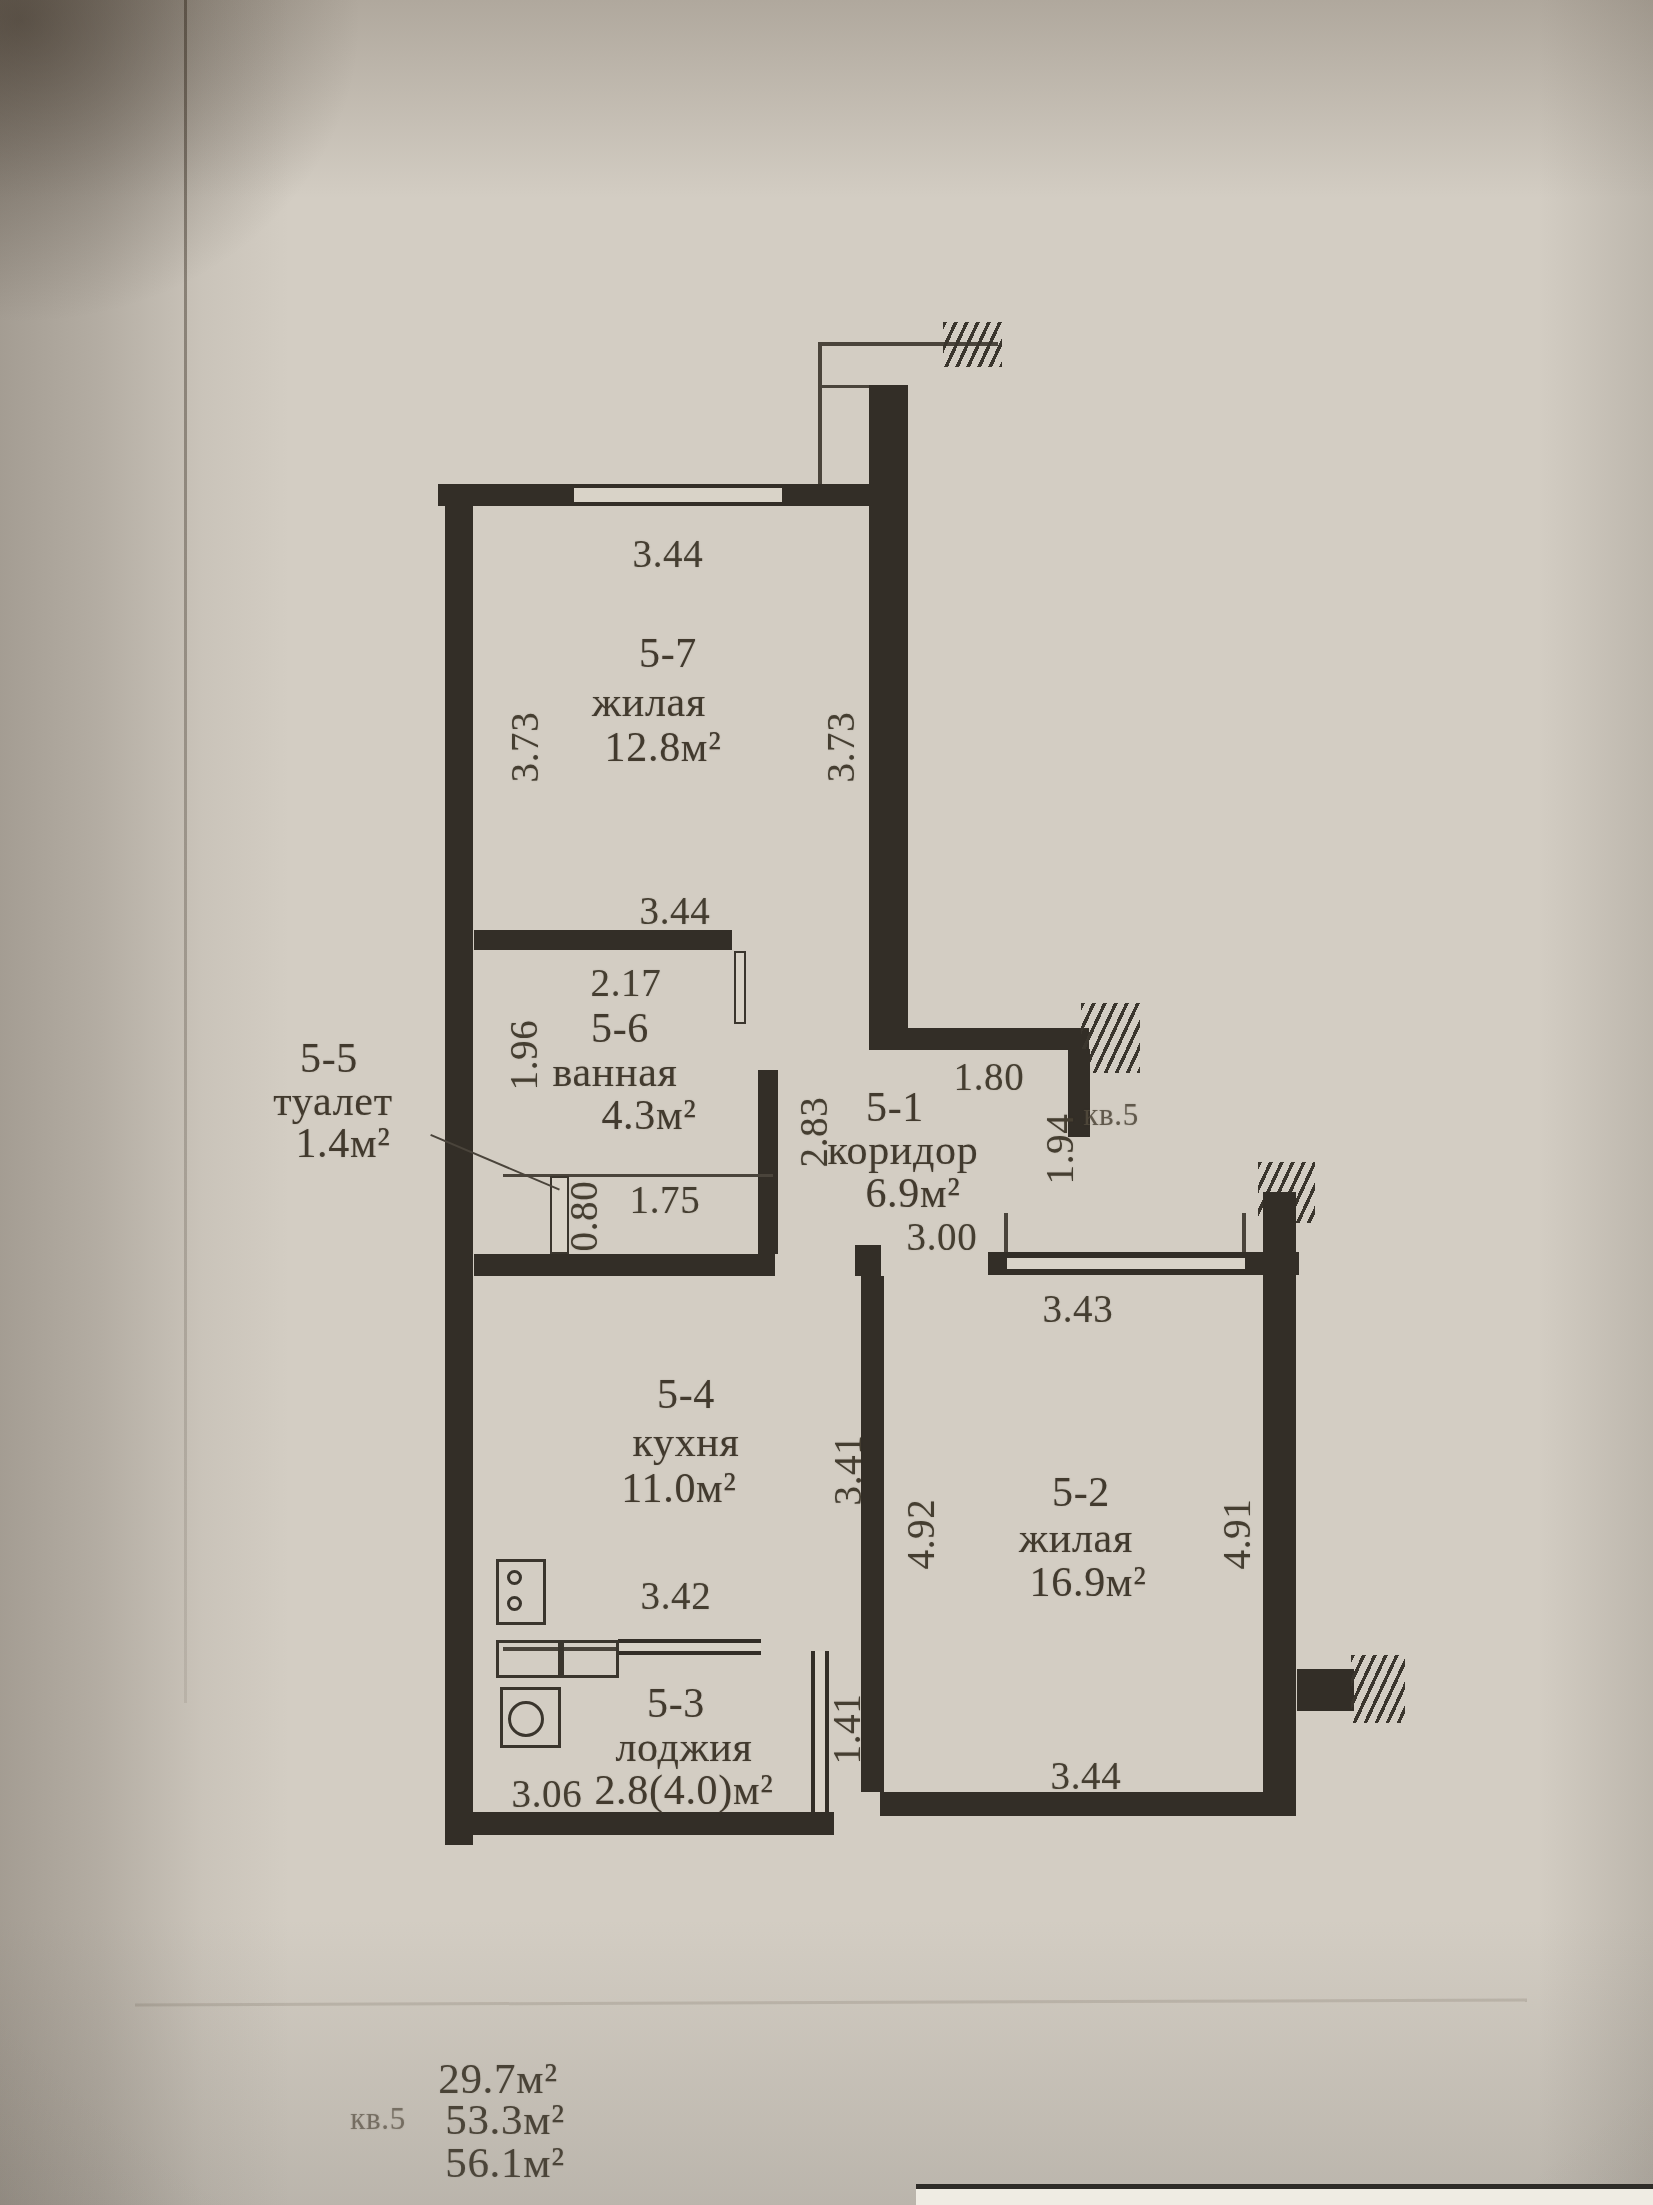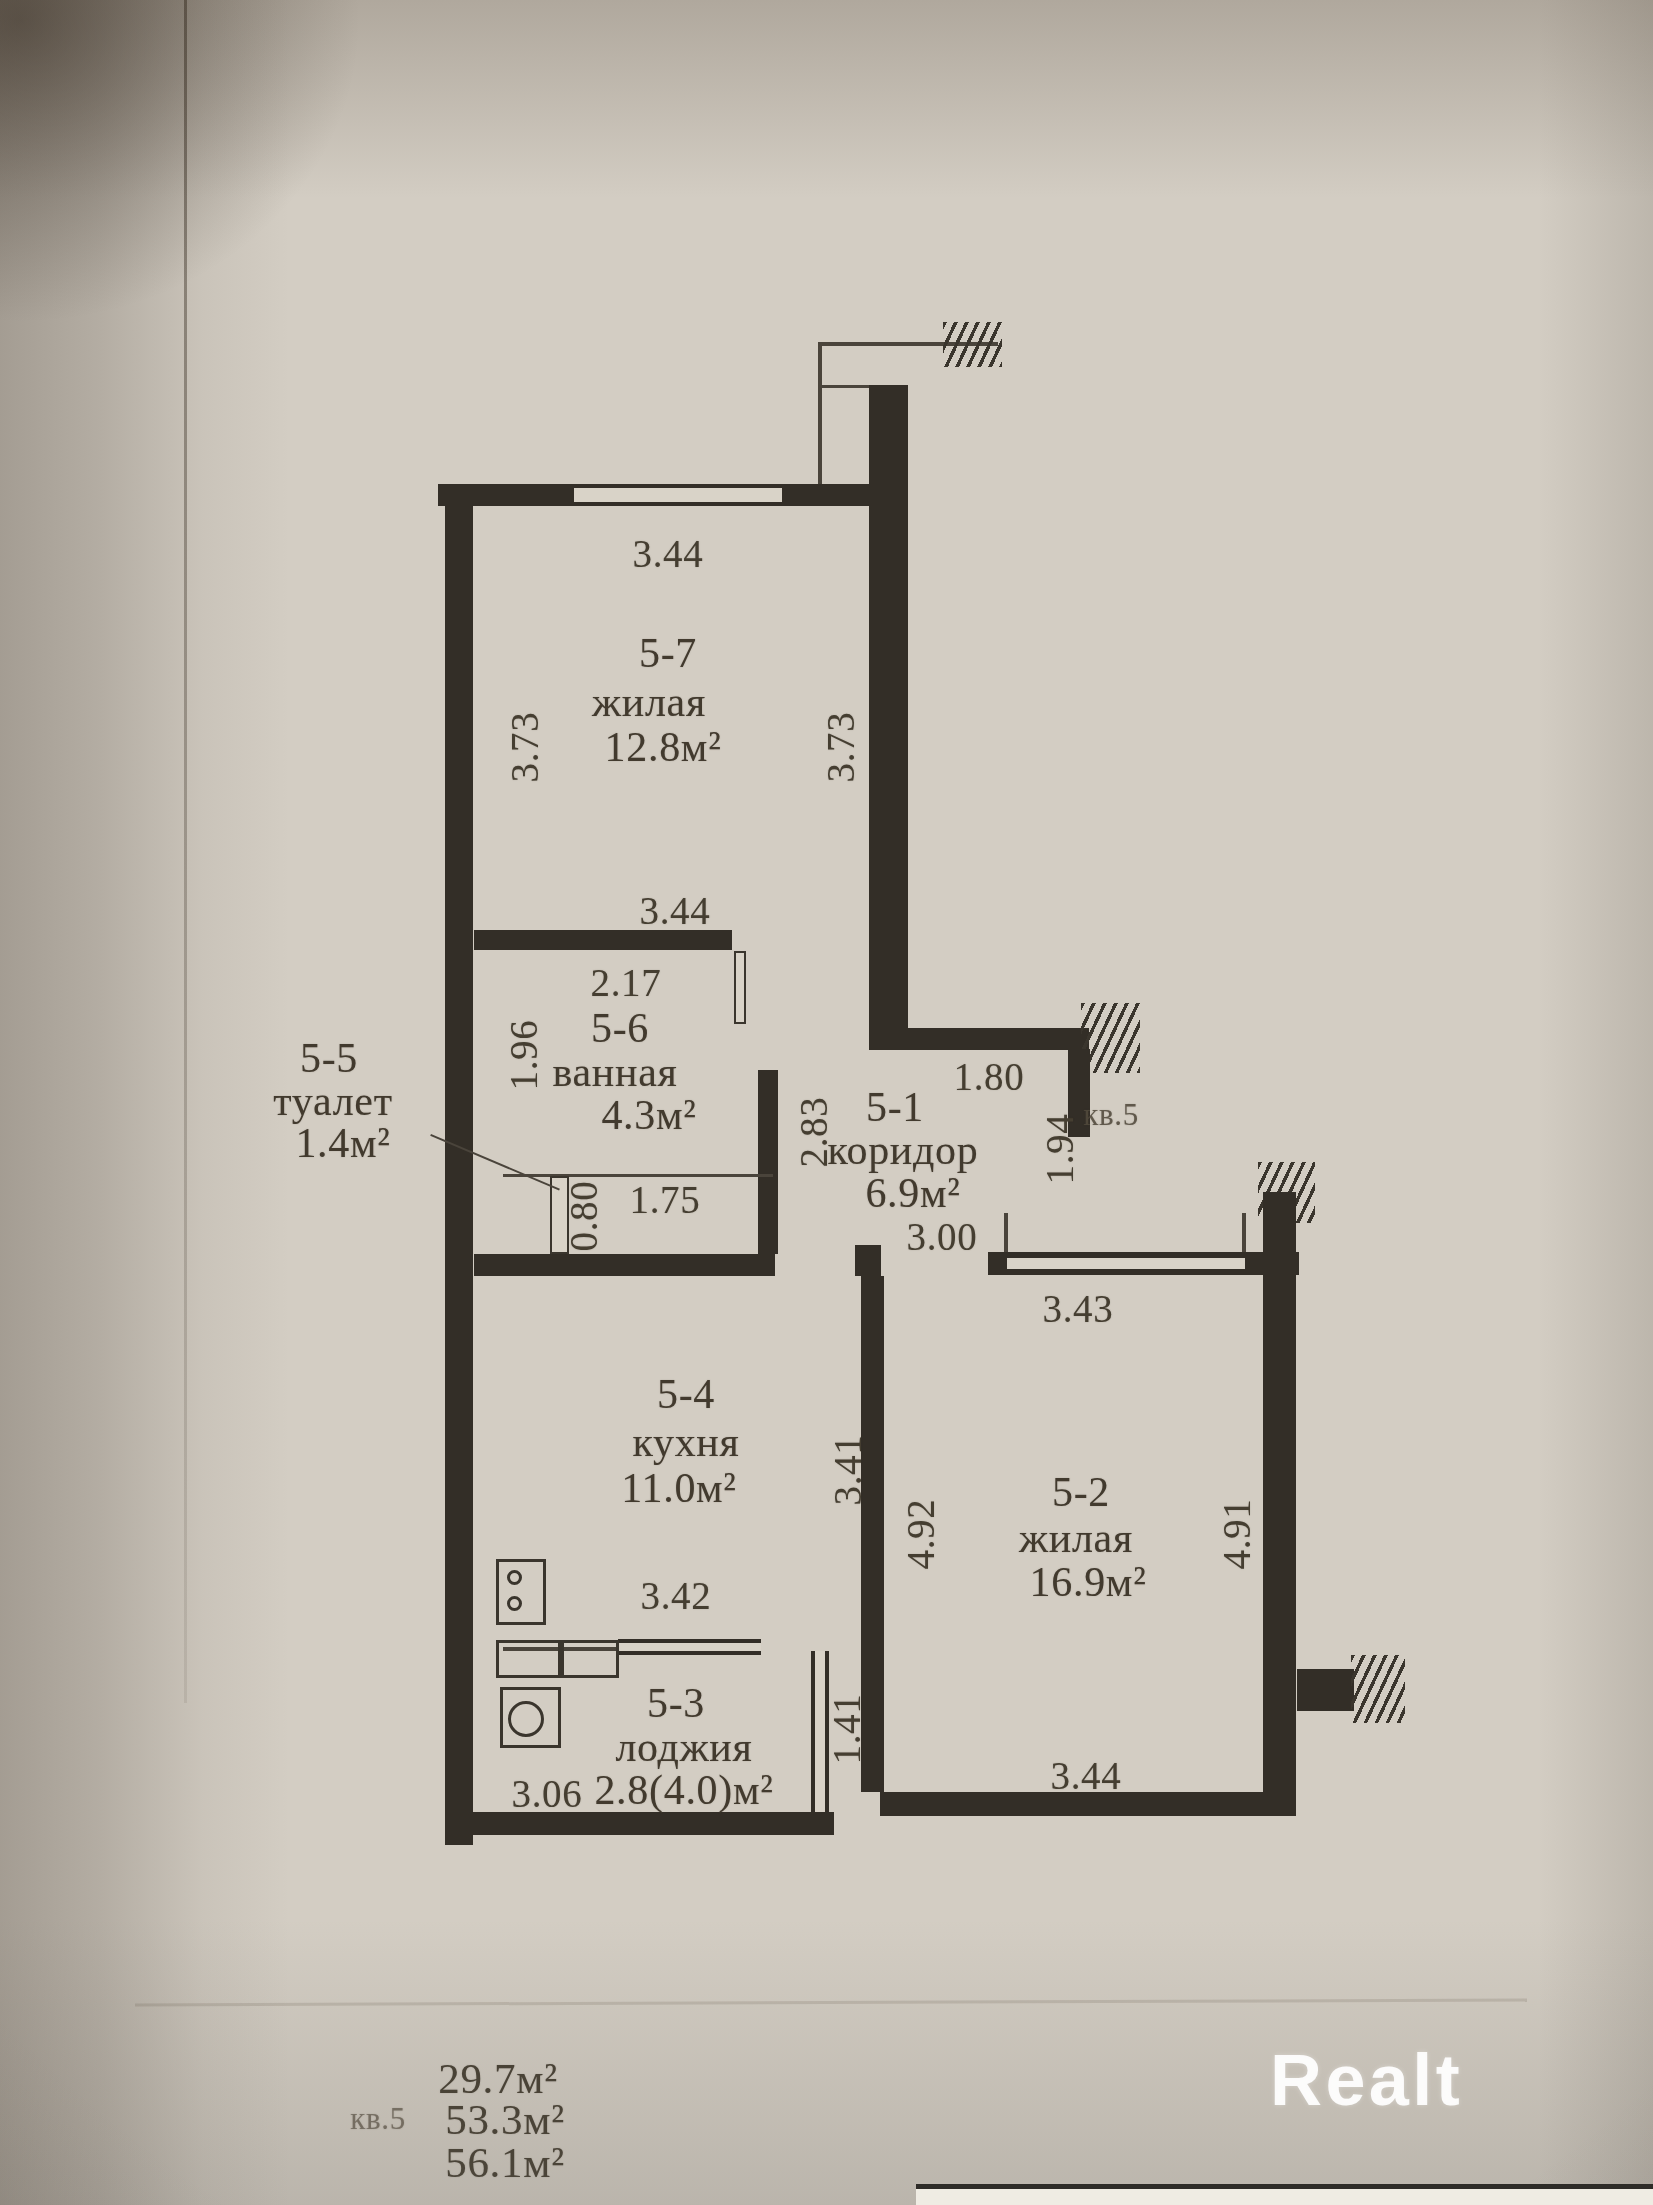--- a/index.html
+++ b/index.html
@@ -162,15 +162,14 @@
     <span class="lbl sum" style="left:498px;top:2078px;">29.7м²</span>
     <span class="lbl small faded" style="left:378px;top:2119px;">кв.5</span>
     <span class="lbl sum" style="left:505px;top:2119px;">53.3м²</span>
     <span class="lbl sum" style="left:505px;top:2162px;">56.1м²</span>
   </div>
 
   <div class="crease-v"></div>
   <div class="crease-h"></div>
   <div class="overlay"></div>
   <div class="table-edge"></div>
-  <div class="watermark">Realt</div>
 </div>
 
 
 </body></html>

